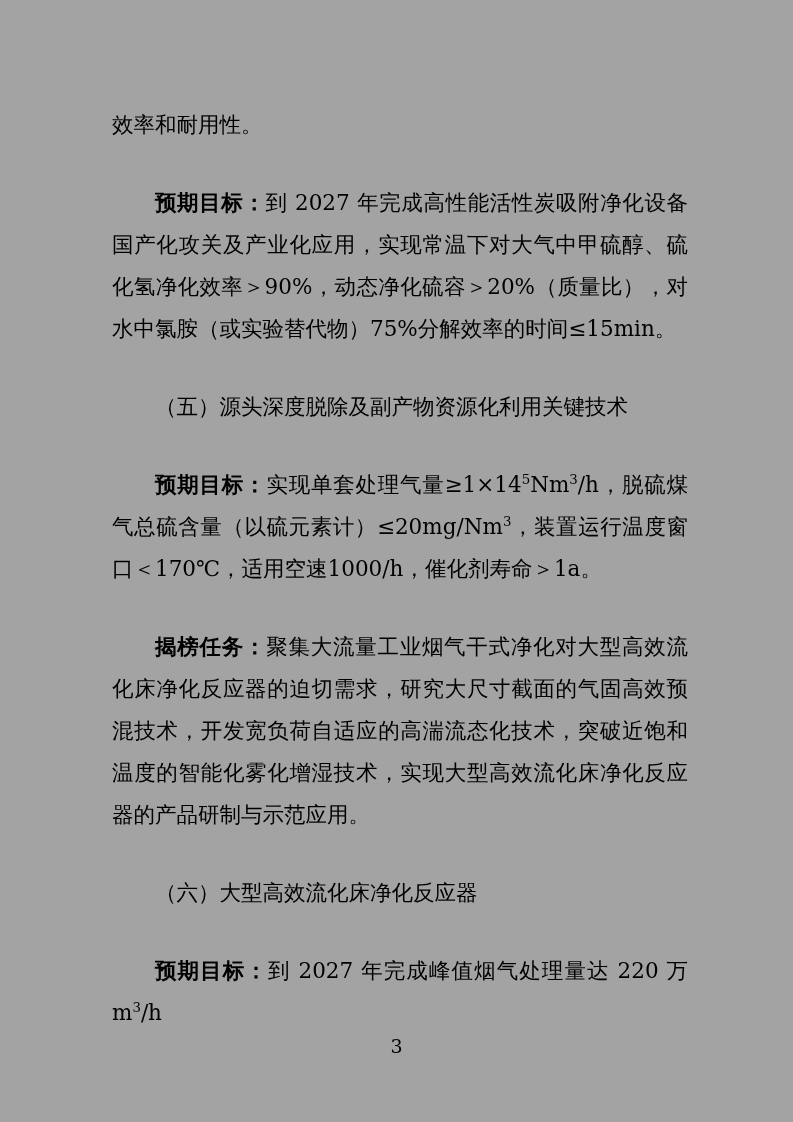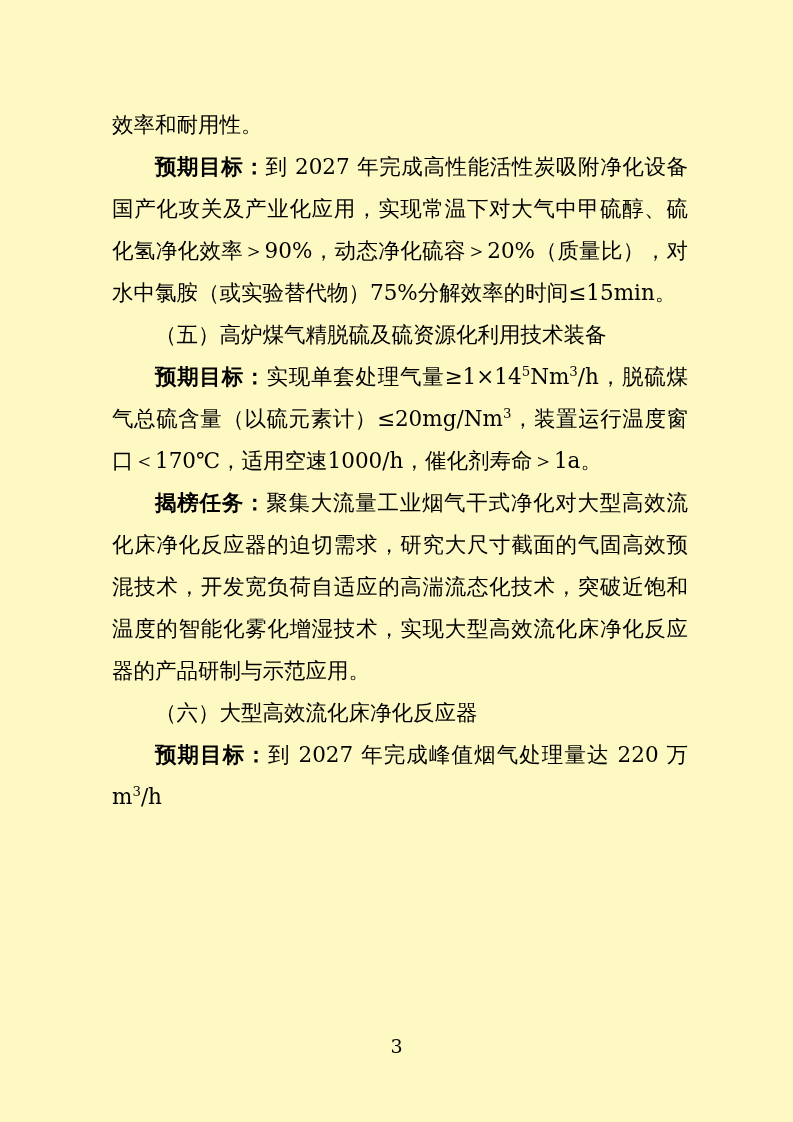--- a/index.html
+++ b/index.html
@@ -14,39 +14,40 @@
     color: #000000;
     position: relative;
     overflow: hidden;
   }
   .page {
     position: absolute;
     left: 0;
     top: 0;
     width: 793px;
     height: 1122px;
-    background: #fef9c3;
+    background: #a3a3a3;
   }
   .content {
     position: absolute;
     left: 112px;
     top: 104px;
     width: 576px;
   }
   p.para {
     margin: 0 0 0 0;
     font-size: 21.5px;
     line-height: 42px;
     text-align: justify;
     text-justify: inter-ideograph;
     letter-spacing: 0px;
     word-break: break-all;
   }
   p.indent {
     text-indent: 43px;
+    margin-top: 36px;
   }
   .lead {
     font-weight: bold;
   }
   sub, sup {
     font-size: 0.62em;
     line-height: 0;
   }
   .page-number {
     position: absolute;
@@ -61,21 +62,21 @@
 </head>
 <body>
 
 <div class="page">
   <div class="content">
 
     <p class="para">效率和耐用性。</p>
 
     <p class="para indent"><span class="lead">预期目标：</span><span>到 2027 年完成高性能活性炭吸附净化设备国产化攻关及产业化应用，实现常温下对大气中甲硫醇、硫化氢净化效率＞90%，动态净化硫容＞20%（质量比），对水中氯胺（或实验替代物）75%分解效率的时间≤15min。</span></p>
 
-    <p class="para indent">（五）高炉煤气精脱硫及硫资源化利用技术装备</p>
+    <p class="para indent">（五）源头深度脱除及副产物资源化利用关键技术</p>
 
 
     <p class="para indent"><span class="lead">预期目标：</span><span>实现单套处理气量≥1×14</span><sup>5</sup><span>Nm</span><sup>3</sup><span>/h，脱硫煤气总硫含量（以硫元素计）≤20mg/Nm</span><sup>3</sup><span>，装置运行温度窗口＜170℃，适用空速1000/h，催化剂寿命＞1a。</span></p>
 
     <p class="para indent"><span class="lead">揭榜任务：</span><span>聚集大流量工业烟气干式净化对大型高效流化床净化反应器的迫切需求，研究大尺寸截面的气固高效预混技术，开发宽负荷自适应的高湍流态化技术，突破近饱和温度的智能化雾化增湿技术，实现大型高效流化床净化反应器的产品研制与示范应用。</span></p>
 
     <p class="para indent">（六）大型高效流化床净化反应器</p>
 
     <p class="para indent"><span class="lead">预期目标：</span><span>到 2027 年完成峰值烟气处理量达 220 万 m</span><sup>3</sup><span>/h</span></p>
 

